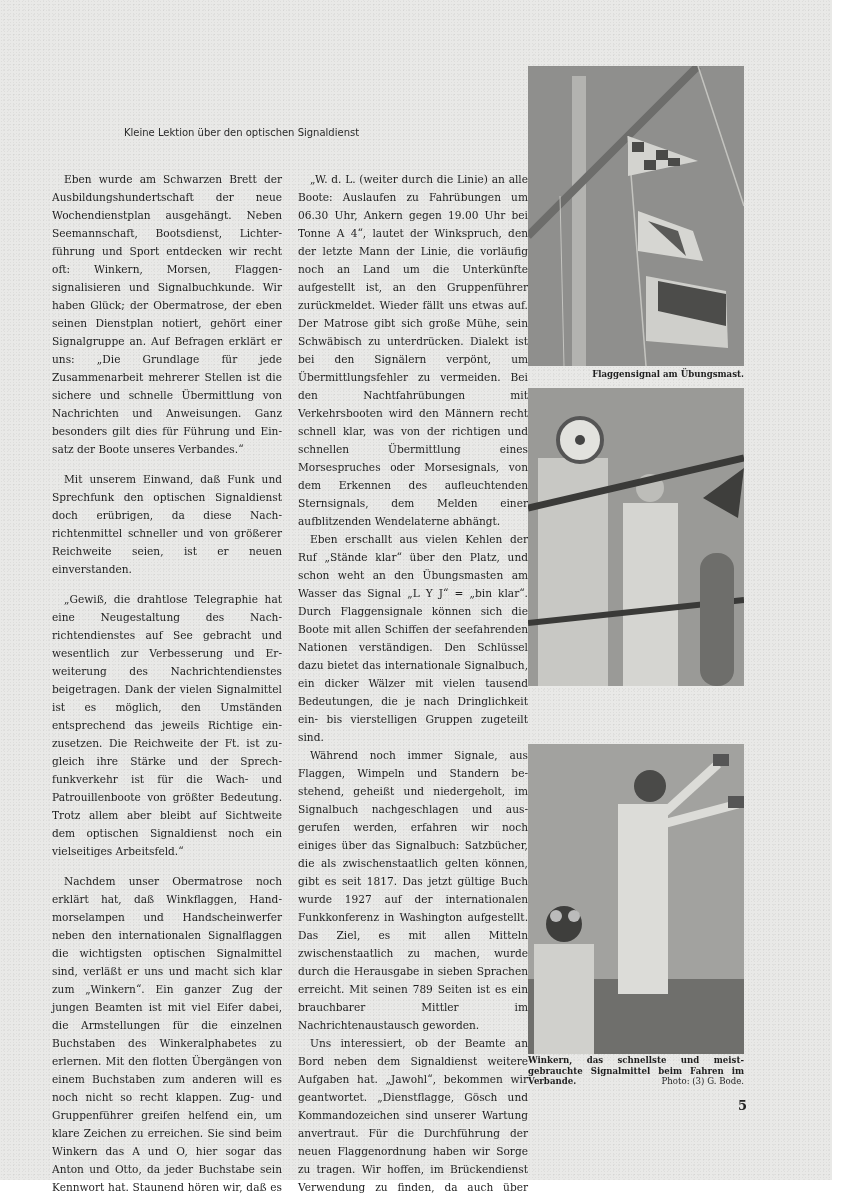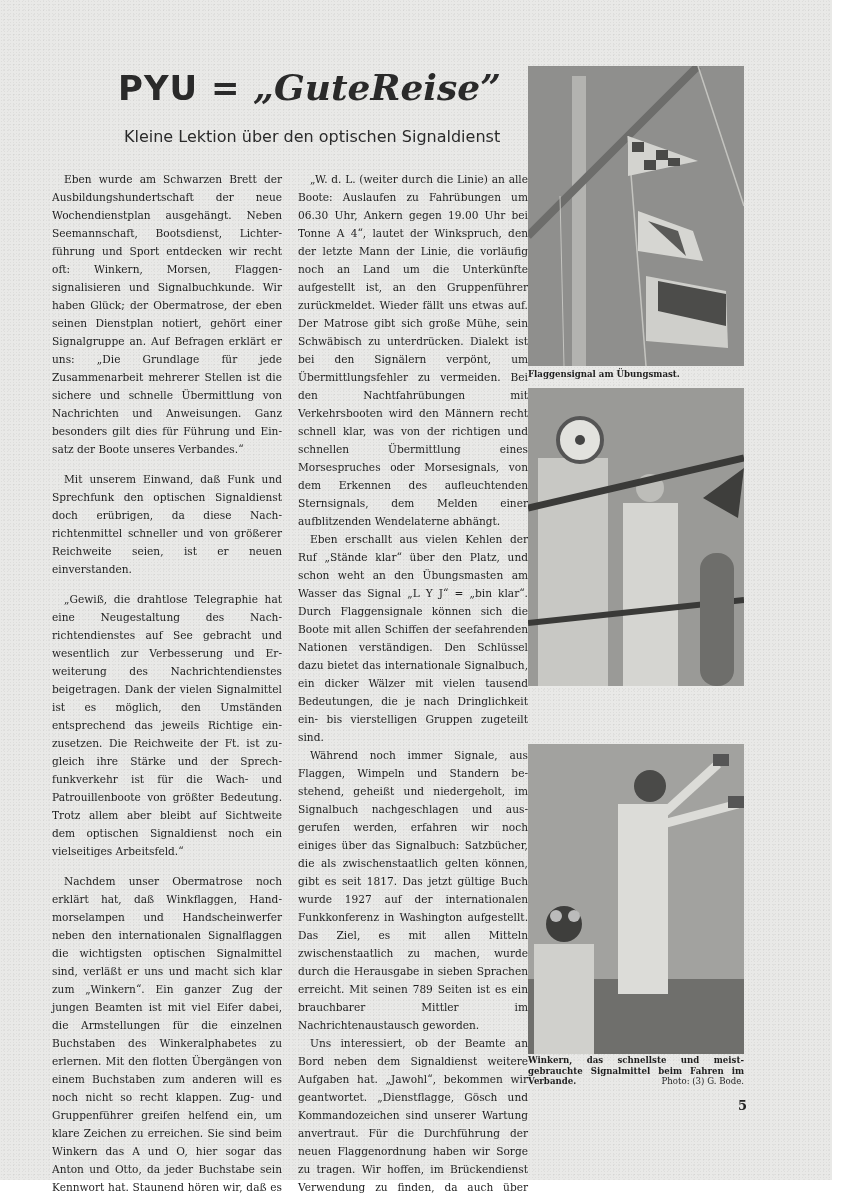--- a/index.html
+++ b/index.html
@@ -20,21 +20,21 @@
     position: absolute; left: 118px; top: 66px; width: 400px;
     font-family: "DejaVu Sans", sans-serif; font-weight: bold; font-size: 34px;
     color: #2a2a2a; letter-spacing: 1px; white-space: nowrap;
   }
   .title .script {
     font-family: "DejaVu Serif", serif; font-style: italic; font-weight: bold;
     font-size: 36px; letter-spacing: 0;
   }
   .subtitle {
     position: absolute; left: 124px; top: 127px;
-    font-family: "DejaVu Sans", sans-serif; font-size: 16px; color: #2a2a2a;
+    font-family: "DejaVu Sans", sans-serif; font-size: 10px; color: #2a2a2a;
   }
   .col {
     position: absolute; top: 170px; width: 230px;
     font-family: "DejaVu Serif", serif; font-size: 10.6px; line-height: 18px;
     color: #1e1e1e; text-align: justify; hyphens: manual;
   }
   .col1 { left: 52px; }
   .col2 { left: 298px; }
   .col p { margin: 0 0 12px 0; text-indent: 12px; }
   .col p.tight { margin-bottom: 0; }
@@ -45,37 +45,34 @@
   }
   .photo svg { display: block; width: 100%; height: 100%; }
   .p1 { top: 66px; height: 300px; }
   .p2 { top: 388px; height: 298px; }
   .p3 { top: 744px; height: 310px; }
   .caption {
     position: absolute; left: 528px; width: 216px;
     font-family: "DejaVu Serif", serif; font-weight: bold; font-size: 8.6px;
     line-height: 10.6px; color: #1e1e1e; text-align: justify;
   }
-  .c1 { top: 369px; text-align: left; }
+  .c1 { top: 369px; text-align: right; }
   .c2 { top: 691px; }
   .c3 { top: 1055px; }
   .credit { float: right; font-weight: normal; }
   .page-number {
     position: absolute; left: 738px; top: 1098px;
     font-family: "DejaVu Serif", serif; font-weight: bold; font-size: 13px; color: #222;
   }
 </style>
 </head>
 <body>
 
 <div class="page">
 
-  <div class="title">
-    <span>PYU = </span><span class="script">„GuteReise”</span>
-  </div>
   <div class="subtitle">Kleine Lektion über den optischen Signaldienst</div>
 
   <div class="col col1">
     <p>Eben wurde am Schwarzen Brett der Ausbildungshundertschaft der neue Wochendienstplan ausgehängt. Neben Seemannschaft, Bootsdienst, Lichter­führung und Sport entdecken wir recht oft: Winkern, Morsen, Flaggen­signalisieren und Signalbuchkunde. Wir haben Glück; der Obermatrose, der eben seinen Dienstplan notiert, gehört einer Signalgruppe an. Auf Befragen erklärt er uns: „Die Grund­lage für jede Zusammenarbeit meh­rerer Stellen ist die sichere und schnelle Übermittlung von Nachrich­ten und Anweisungen. Ganz beson­ders gilt dies für Führung und Ein­satz der Boote unseres Verbandes.“</p>
     <p>Mit unserem Einwand, daß Funk und Sprechfunk den optischen Signal­dienst doch erübrigen, da diese Nach­richtenmittel schneller und von grö­ßerer Reichweite seien, ist er neuen einverstanden.</p>
     <p>„Gewiß, die drahtlose Telegraphie hat eine Neugestaltung des Nach­richtendienstes auf See gebracht und wesentlich zur Verbesserung und Er­weiterung des Nachrichtendienstes beigetragen. Dank der vielen Signal­mittel ist es möglich, den Umständen entsprechend das jeweils Richtige ein­zusetzen. Die Reichweite der Ft. ist zu­gleich ihre Stärke und der Sprech­funkverkehr ist für die Wach- und Patrouillenboote von größter Bedeu­tung. Trotz allem aber bleibt auf Sicht­weite dem optischen Signaldienst noch ein vielseitiges Arbeitsfeld.“</p>
     <p class="tight">Nachdem unser Obermatrose noch erklärt hat, daß Winkflaggen, Hand­morselampen und Handscheinwerfer neben den internationalen Signalflag­gen die wichtigsten optischen Signal­mittel sind, verläßt er uns und macht sich klar zum „Winkern“. Ein ganzer Zug der jungen Beamten ist mit viel Eifer dabei, die Armstellun­gen für die einzelnen Buchstaben des Winkeralphabetes zu erlernen. Mit den flotten Übergängen von einem Buchstaben zum anderen will es noch nicht so recht klappen. Zug- und Gruppenführer greifen helfend ein, um klare Zeichen zu erreichen. Sie sind beim Winkern das A und O, hier sogar das Anton und Otto, da jeder Buchstabe sein Kennwort hat. Stau­nend hören wir, daß es sich bei die­sen „ABC-Schützen“ um einen Ma­schinengastenzug handelt. Selbst der Mann aus dem Maschinenraum wird also in der Lage sein, sich mit seinem Kameraden vom Nachbarboot ohne Strippe oder Stimmaufwand, nur durch Armbewegungen zu unterhalten. Solch einen „Strahl“ (70 bis 80 Buchstaben in der Minute), wie ihn eben ein an­gehender Signalgast an seinen Kame­raden gibt, wird der „Heizer“ kaum erreichen. Gerade beim Winkern und Morsen macht die Übung den Meister.</p>
   </div>
 
   <div class="col col2">

